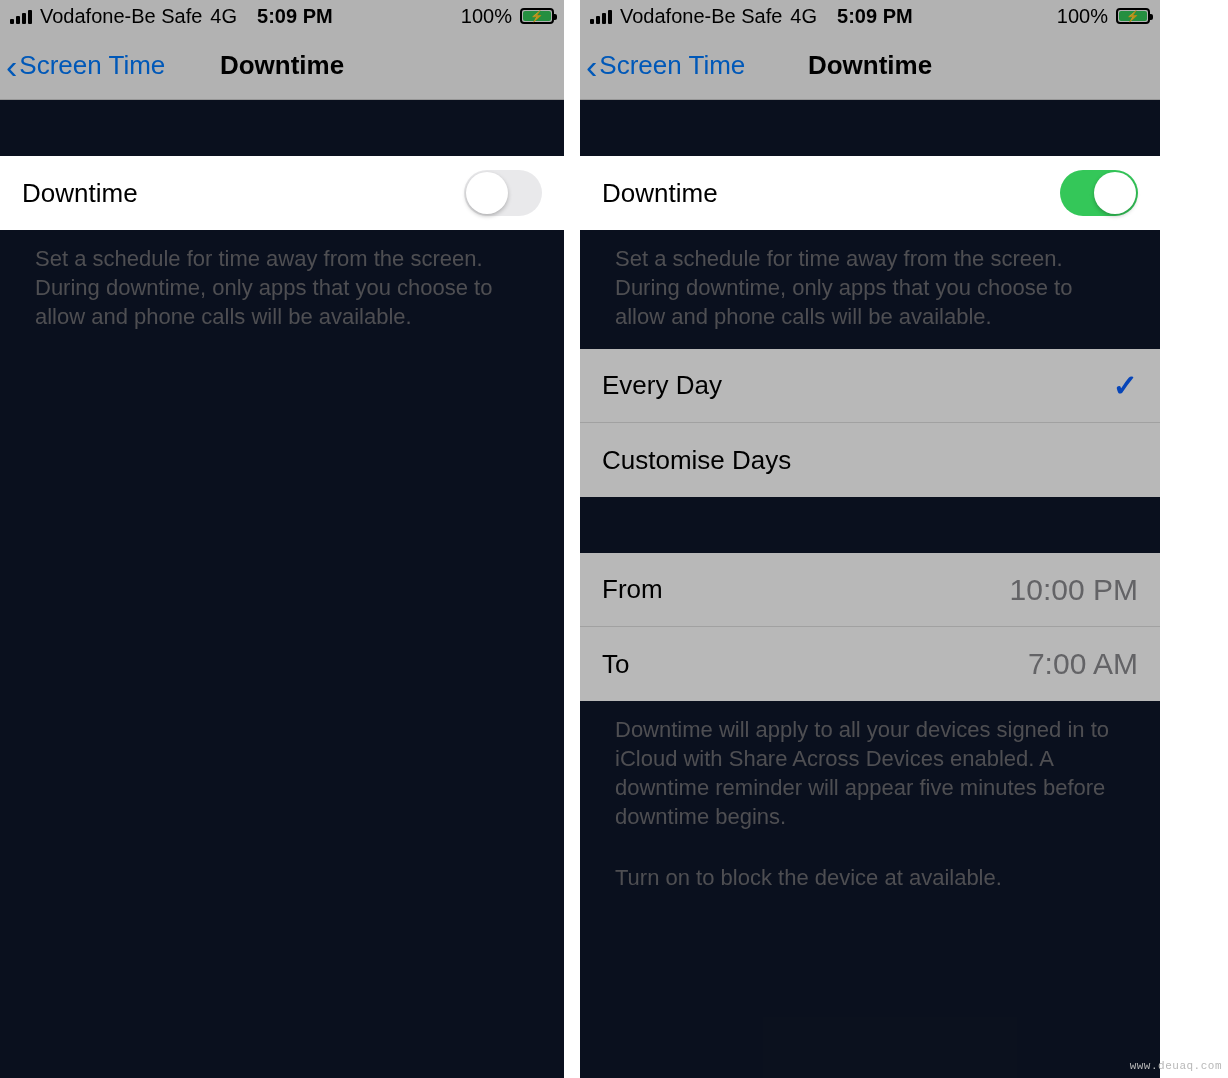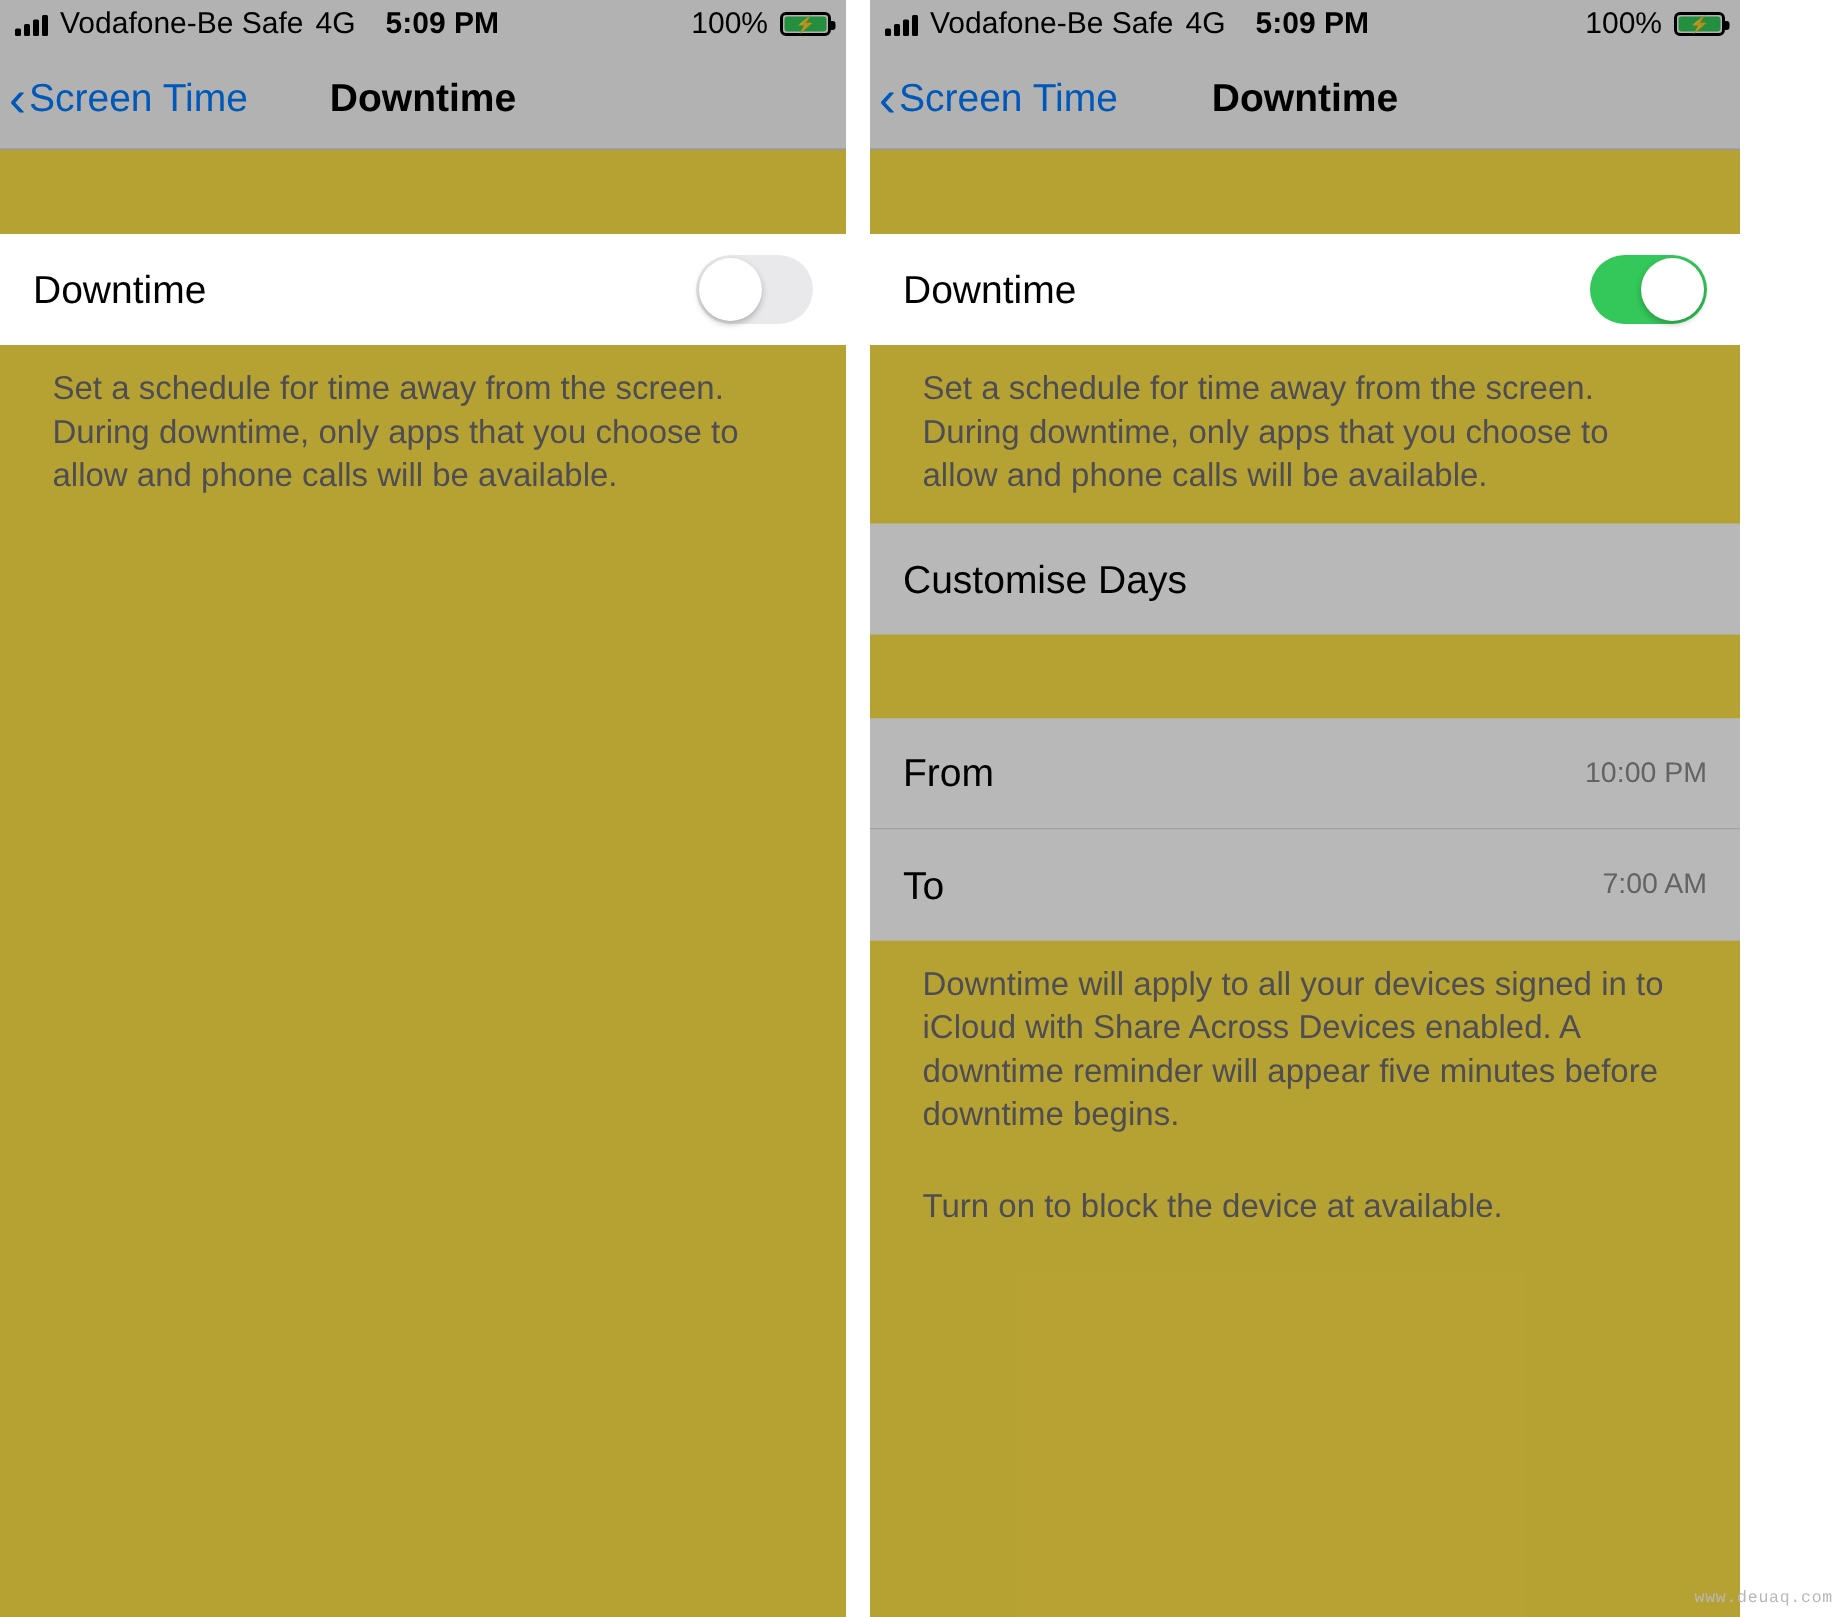--- a/index.html
+++ b/index.html
@@ -12,21 +12,21 @@
     overflow: hidden;
   }
   .screens {
     display: flex;
     width: 100%;
     height: 100%;
   }
   .screen {
     position: relative;
     height: 1078px;
-    background: #fde047;
+    background: #0f172a;
     overflow: hidden;
   }
   .screen.left { width: 580px; border-right: 16px solid #fff; }
   .screen.right { width: 580px; }
 
   
   .dim-overlay {
     position: absolute;
     inset: 0;
     background: rgba(0,0,0,0.28);
@@ -98,21 +98,21 @@
     padding: 0 22px;
     display: flex;
     align-items: center;
     justify-content: space-between;
     font-size: 26px;
     color: #000;
     border-bottom: 1px solid rgba(0,0,0,0.12);
     background: #fff;
   }
   .cell:last-child { border-bottom: none; }
-  .cell .value { color: #8a8a8e; font-size: 19px; }
+  .cell .value { color: #8a8a8e; font-size: 30px; }
   .cell.highlight {
     position: relative;
     z-index: 100; 
   }
   .footer-text {
     padding: 14px 35px 18px;
     color: #6d6d72;
     font-size: 22px;
     line-height: 1.32;
   }
@@ -235,20 +235,24 @@
         <span class="switch on">
             <span class="knob"></span>
           </span>
       </div>
     </div>
 
     <div class="footer-text">Set a schedule for time away from the screen. During downtime, only apps that you choose to allow and phone calls will be available.</div>
 
     <div class="cell-group">
       <div class="cell">
+        <span>Every Day</span>
+        <span class="checkmark">✓</span>
+      </div>
+      <div class="cell">
         <span>Customise Days</span>
       </div>
     </div>
 
     <div style="height:56px;"></div>
 
     <div class="cell-group">
       <div class="cell">
         <span>From</span>
         <span class="value">10:00 PM</span>

